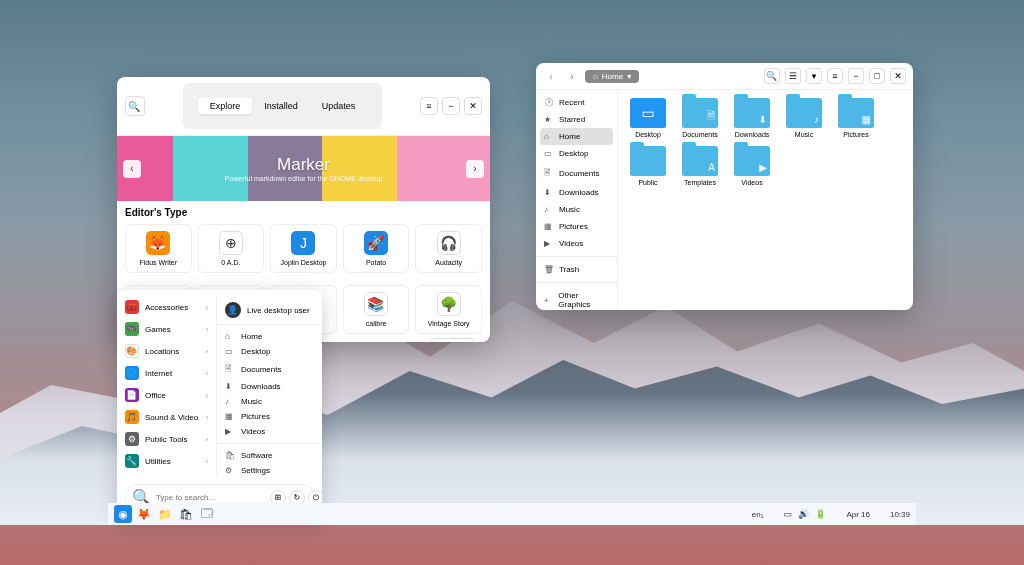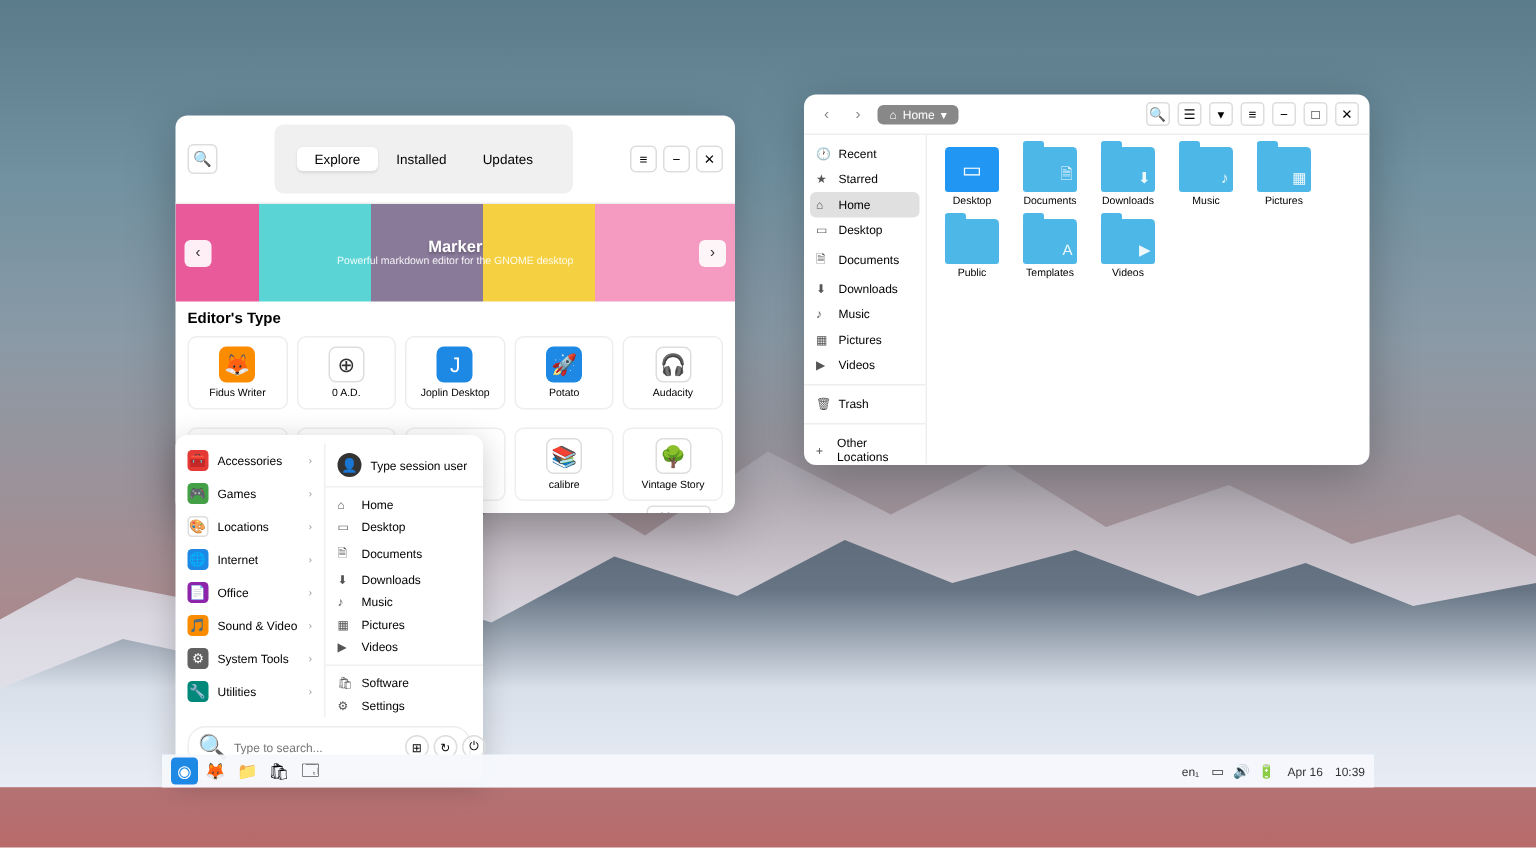--- a/index.html
+++ b/index.html
@@ -14,21 +14,21 @@
 .sc-header { display: flex; align-items: center; padding: 6px 8px; gap: 4px; border-bottom: 1px solid #eee; }
 .sc-search { width: 20px; height: 20px; display: flex; align-items: center; justify-content: center; border: 1px solid #ddd; border-radius: 4px; font-size: 10px; }
 .sc-tabs { display: flex; margin: 0 auto; background: #f0f0f0; border-radius: 6px; padding: 15px; }
 .sc-tab { padding: 3px 12px; font-size: 9px; border-radius: 4px; cursor: pointer; }
 .sc-tab.active { background: #fff; box-shadow: 0 1px 2px rgba(0,0,0,0.1); }
 .sc-winbtn { width: 18px; height: 18px; display: flex; align-items: center; justify-content: center; border: 1px solid #ddd; border-radius: 4px; font-size: 9px; cursor: pointer; }
 .sc-banner { position: relative; height: 65px; display: flex; align-items: center; justify-content: center; background: linear-gradient(90deg, #e85a9a 0%, #e85a9a 15%, #5ad4d4 15%, #5ad4d4 35%, #8a7a9a 35%, #8a7a9a 55%, #f5d040 55%, #f5d040 75%, #f59ac0 75%); color: #fff; text-align: center; }
 .sc-banner-nav { position: absolute; top: 50%; transform: translateY(-50%); width: 18px; height: 18px; background: rgba(255,255,255,0.9); border-radius: 4px; display: flex; align-items: center; justify-content: center; font-size: 10px; color: #333; cursor: pointer; }
 .sc-banner-nav.left { left: 6px; }
 .sc-banner-nav.right { right: 6px; }
-.sc-banner-title { font-size: 11px; font-weight: bold; text-shadow: 0 1px 2px rgba(0,0,0,0.3); }
+.sc-banner-title { font-size: 17px; font-weight: normal; text-shadow: 0 1px 2px rgba(0,0,0,0.3); }
 .sc-banner-sub { font-size: 7px; opacity: 0.9; }
 .sc-section { padding: 6px 8px; }
 .sc-section-title { font-size: 10px; font-weight: bold; margin-bottom: 6px; }
 .sc-apps { display: flex; gap: 6px; }
 .sc-app { flex: 1; border: 1px solid #eee; border-radius: 6px; padding: 6px 2px; text-align: center; cursor: pointer; }
 .sc-app-icon { width: 24px; height: 24px; margin: 0 auto 4px; border-radius: 5px; display: flex; align-items: center; justify-content: center; font-size: 14px; color: #fff; }
 .sc-app-name { font-size: 7px; }
 .sc-more { text-align: right; padding: 0 8px; }
 .sc-more-btn { font-size: 8px; padding: 2px 8px; border: 1px solid #ddd; border-radius: 4px; background: #fff; cursor: pointer; }
 
@@ -69,21 +69,21 @@
 .files-folder-icon::before { content: ''; position: absolute; top: -4px; left: 0; width: 14px; height: 6px; background: #4db8e8; border-radius: 2px 2px 0 0; }
 .files-folder-icon.desktop-ico { background: #2196f3; display: flex; align-items: center; justify-content: center; color: #fff; font-size: 14px; }
 .files-folder-icon.desktop-ico::before { display: none; }
 .files-folder-emblem { position: absolute; bottom: 3px; right: 3px; font-size: 10px; color: rgba(255,255,255,0.9); }
 .files-folder-name { font-size: 7px; }
 
 
 .taskbar { position: absolute; bottom: 40px; left: 108px; right: 108px; height: 22px; background: rgba(245,248,252,0.95); display: flex; align-items: center; padding: 0 6px; gap: 4px; }
 .taskbar-left { display: flex; align-items: center; gap: 3px; }
 .taskbar-icon { width: 18px; height: 18px; border-radius: 3px; display: flex; align-items: center; justify-content: center; font-size: 11px; cursor: pointer; }
-.taskbar-right { margin-left: auto; display: flex; align-items: center; gap: 8px; font-size: 8px; color: #333; }
+.taskbar-right { margin-left: auto; display: flex; align-items: center; gap: 20px; font-size: 8px; color: #333; }
 .taskbar-sys { display: flex; gap: 6px; font-size: 9px; }
 
 
 .ic-red { background: #e53935; }
 .ic-green { background: #43a047; }
 .ic-blue { background: #1e88e5; }
 .ic-orange { background: #fb8c00; }
 .ic-purple { background: #8e24aa; }
 .ic-teal { background: #00897b; }
 .ic-grey { background: #616161; }
@@ -199,33 +199,33 @@
        <span>Office</span>
        <span class="menu-arrow">›</span>
      </div>
         <div class="menu-item">
        <div class="menu-icon ic-orange" style="color:#fff">🎵</div>
        <span>Sound &amp; Video</span>
        <span class="menu-arrow">›</span>
      </div>
         <div class="menu-item">
        <div class="menu-icon ic-grey" style="color:#fff">⚙</div>
-       <span>System Tools</span>
+       <span>Public Tools</span>
        <span class="menu-arrow">›</span>
      </div>
         <div class="menu-item">
        <div class="menu-icon ic-teal" style="color:#fff">🔧</div>
        <span>Utilities</span>
        <span class="menu-arrow">›</span>
      </div>
       </div>
     <div class="menu-right">
       <div class="menu-user">
         <div class="menu-user-icon">👤</div>
-        <span>Type session user</span>
+        <span>Live desktop user</span>
       </div>
       <div id="menu-places">
           <div class="menu-place">
        <span class="menu-place-icon">⌂</span>
        <span>Home</span>
      </div>
           <div class="menu-place">
        <span class="menu-place-icon">▭</span>
        <span>Desktop</span>
      </div>
@@ -331,21 +331,21 @@
        <span>Videos</span>
      </div>
         <div class="files-sb-divider"></div>
         <div class="files-sb-item ">
        <span class="files-sb-icon">🗑</span>
        <span>Trash</span>
      </div>
         <div class="files-sb-divider"></div>
         <div class="files-sb-item">
      <span class="files-sb-icon">+</span>
-     <span>Other Locations</span>
+     <span>Other Graphics</span>
    </div>
       </div>
     <div class="files-content" id="files-content">
         <div class="files-folder">
        <div class="files-folder-icon desktop-ico">▭<span class="files-folder-emblem"></span></div>
        <div class="files-folder-name">Desktop</div>
      </div>
         <div class="files-folder">
        <div class="files-folder-icon ">
             <span class="files-folder-emblem">🗎</span>

